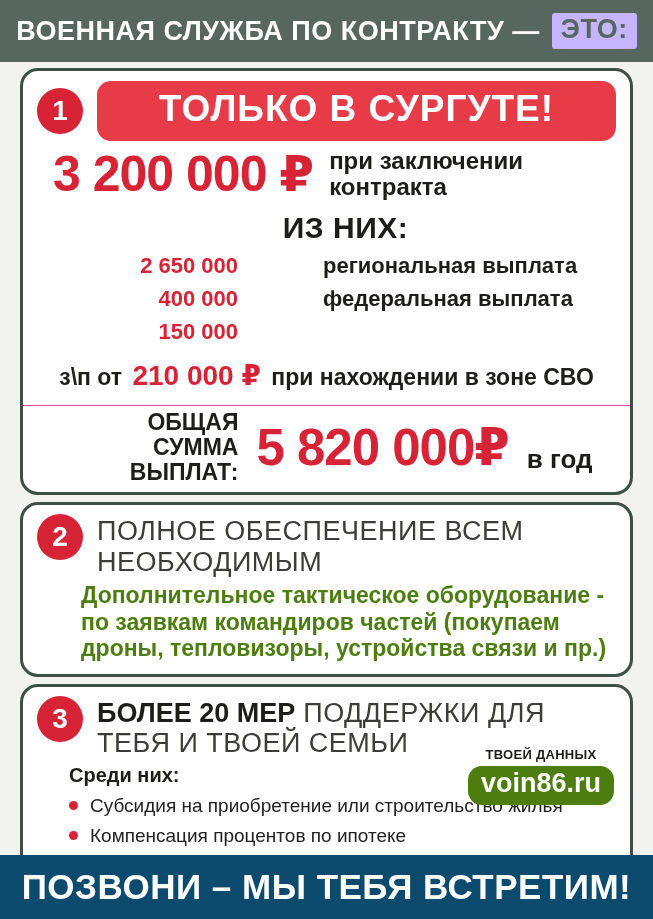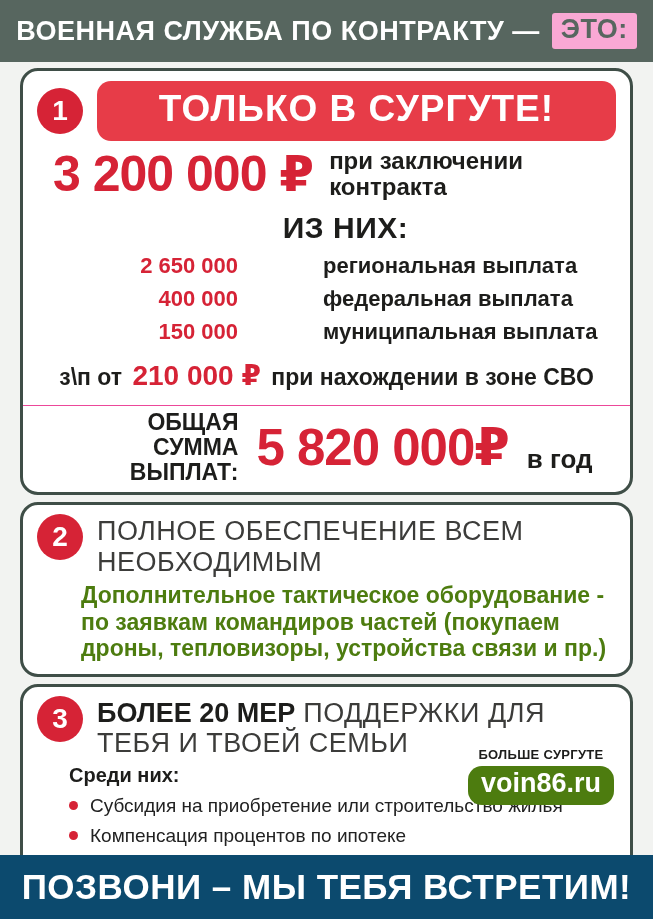--- a/index.html
+++ b/index.html
@@ -12,21 +12,21 @@
   }
   
   .header-band {
     height: 62px;
     background: #57665f;
     display: flex; align-items: center; justify-content: center; gap: 12px;
     color: #fff; font-weight: bold; font-size: 27px; letter-spacing: .5px;
     white-space: nowrap;
   }
   .header-badge {
-    background: #f9a8d4; color: #57665f; font-weight: bold;
+    background: #c4b5fd; color: #57665f; font-weight: bold;
     padding: 1px 9px 4px; border-radius: 3px;
   }
   
   .card {
     margin: 0 20px;
     background: #fff;
     border: 3px solid #3f4e47;
     border-radius: 18px;
     overflow: hidden;
   }
@@ -117,21 +117,20 @@
     <span class="big-amount">3 200 000 ₽</span>
     <span class="amount-note">при заключении контракта</span>
   </div>
   <div class="iznich">ИЗ НИХ:</div>
   <div class="breakdown">
     <div class="bd-val">2 650 000</div>
     <div class="bd-label">региональная выплата</div>
     <div class="bd-val">400 000</div>
     <div class="bd-label">федеральная выплата</div>
     <div class="bd-val">150 000</div>
-    <div class="bd-label">муниципальная выплата</div>
   </div>
   <div class="salary">
     <span>з\п от</span>
     <span class="salary-red">210 000 ₽</span>
     <span>при нахождении в зоне СВО</span>
   </div>
   <div class="c1-total">
     <div class="total-label">ОБЩАЯ СУММА ВЫПЛАТ:</div>
     <div class="total-value">5 820 000₽</div>
     <div class="total-suffix">в год</div>
@@ -154,20 +153,20 @@
     </div>
   </div>
   <div class="sredi">Среди них:</div>
   <ul class="benefits">
     <li class="benefit"><span class="dot"></span><span>Субсидия на приобретение или строительство жилья</span></li>
     <li class="benefit"><span class="dot"></span><span>Компенсация процентов по ипотеке</span></li>
     <li class="benefit"><span class="dot"></span><span>Предоставление земельного участка под ИЖС</span></li>
     <li class="benefit"><span class="dot"></span><span>Первоочередное право для переселения из аварийного жилья</span></li>
   </ul>
   <div class="more-block">
-    <div class="more-label">БОЛЬШЕ СУРГУТЕ</div>
+    <div class="more-label">ТВОЕЙ ДАННЫХ</div>
     <span class="site-pill">voin86.ru</span>
   </div>
 </div>
 
 <div class="footer-band">
   <span>ПОЗВОНИ – МЫ ТЕБЯ ВСТРЕТИМ!</span>
 </div>
 
 </body></html>

